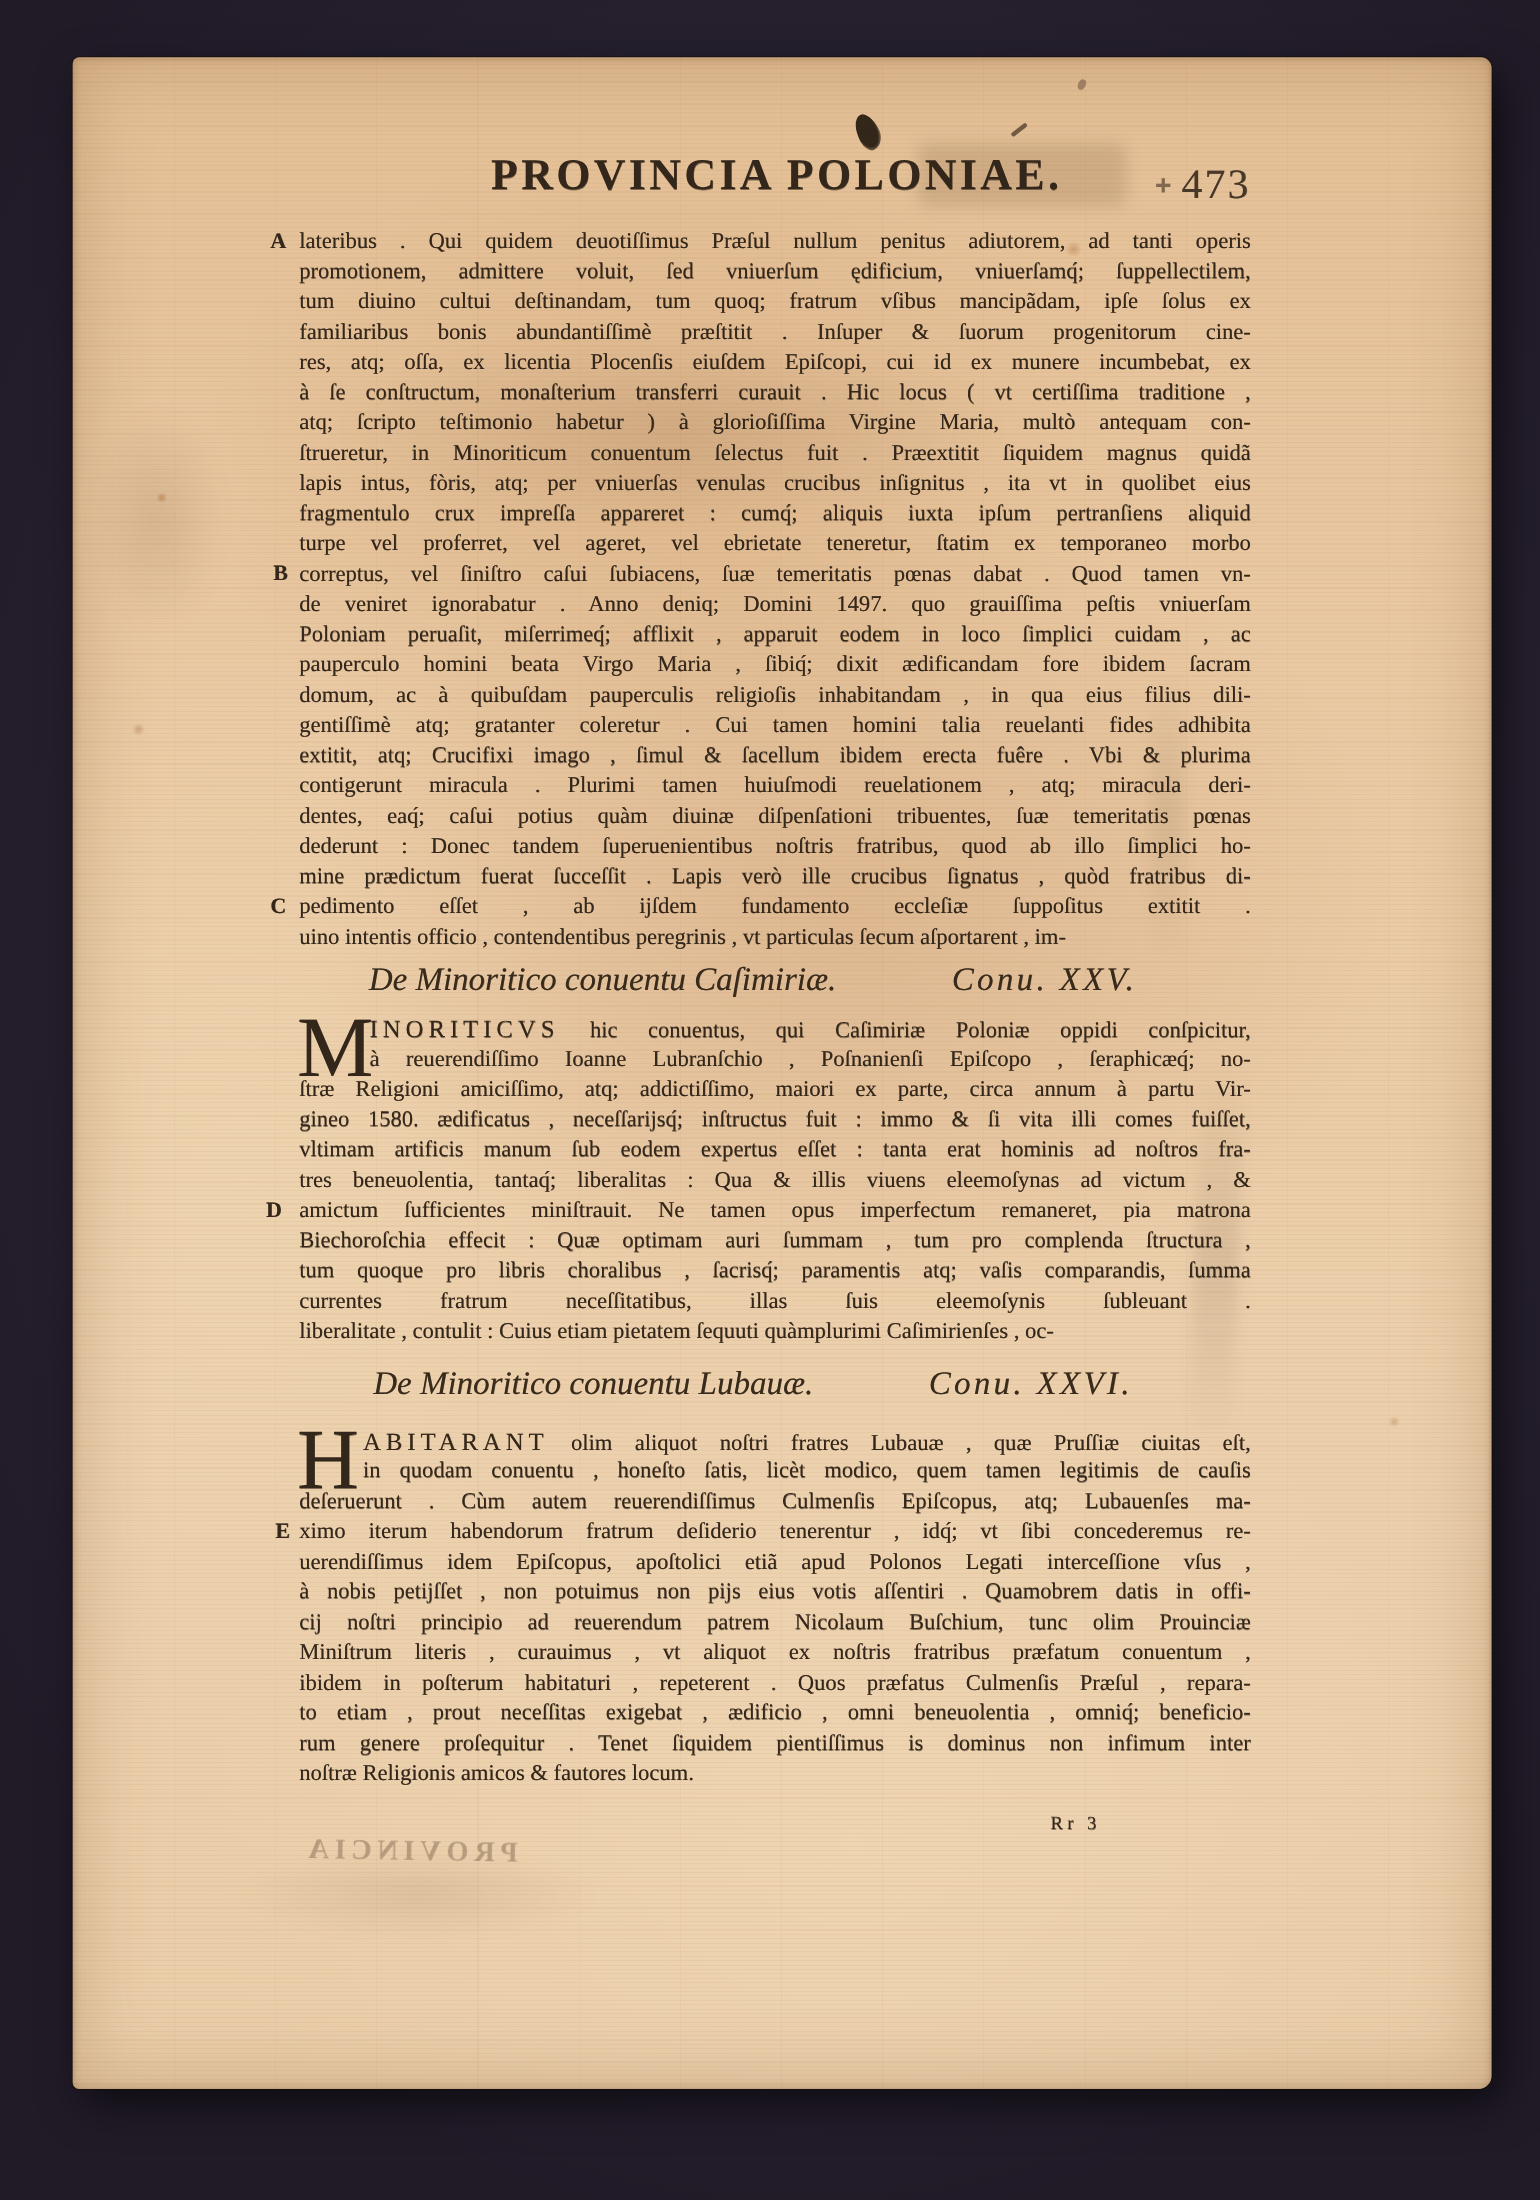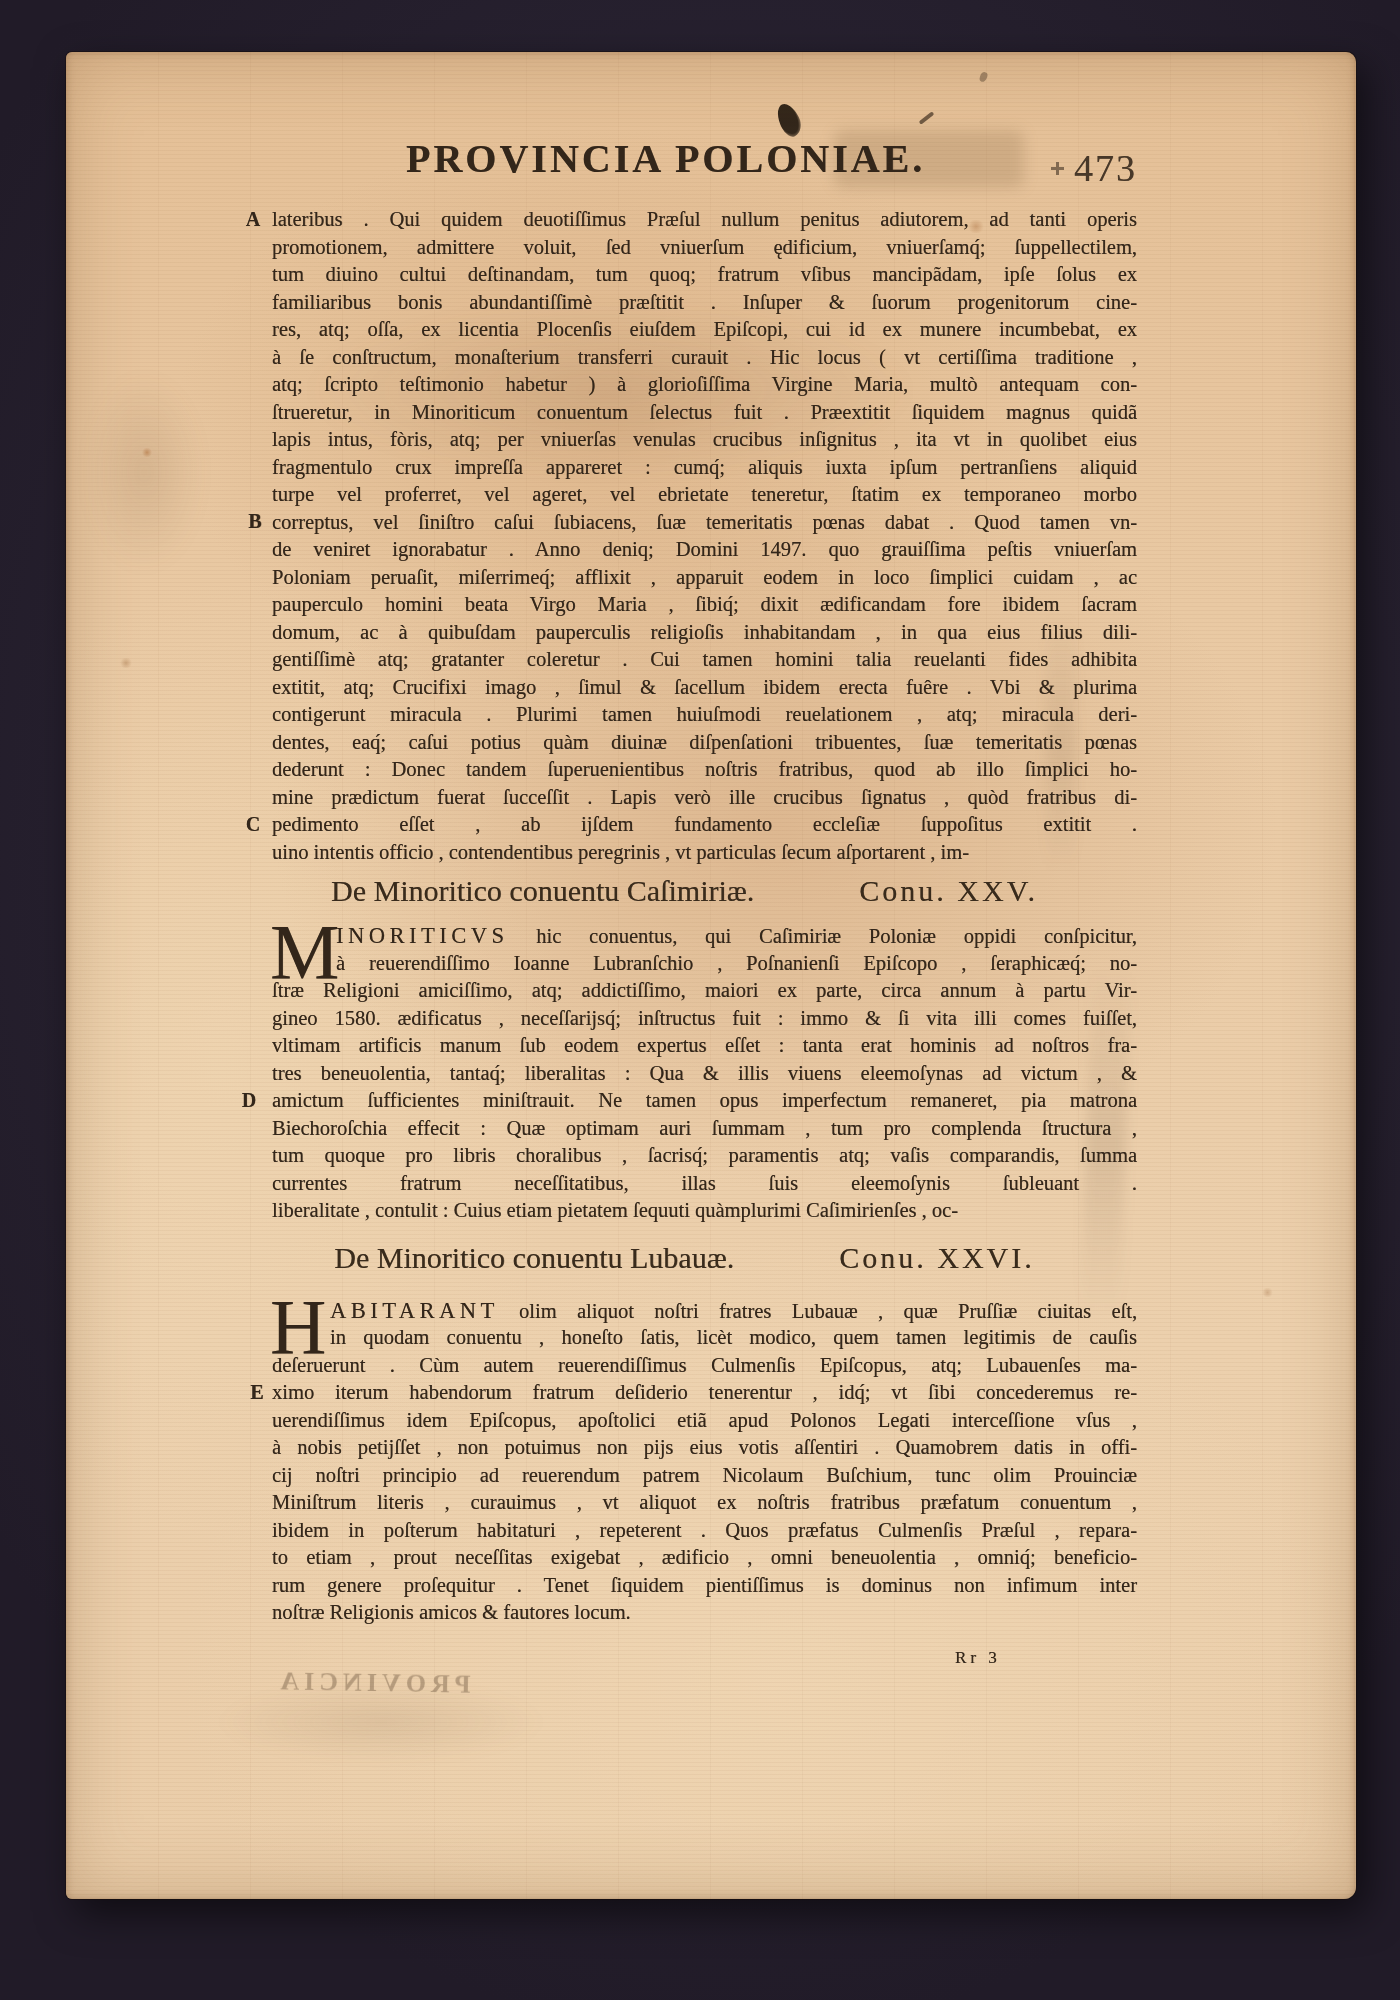--- a/index.html
+++ b/index.html
@@ -46,33 +46,33 @@
   .fox2{left:902px;top:168px;width:16px;height:13px;background:radial-gradient(circle, rgba(160,95,45,.35), transparent 75%);}
   .fox3{left:54px;top:606px;width:12px;height:10px;background:radial-gradient(circle, rgba(150,95,50,.35), transparent 75%);}
   .fox4{left:1196px;top:1236px;width:11px;height:9px;background:radial-gradient(circle, rgba(150,95,50,.3), transparent 75%);}
   .pn-cross{left:985px;top:110px;width:13px;height:13px;opacity:.65;}
   .pn-cross:before,.pn-cross:after{content:"";position:absolute;background:#4e3d2c;}
   .pn-cross:before{left:5px;top:0;width:3px;height:13px;}
   .pn-cross:after{left:0;top:5px;width:13px;height:3px;}
   
   .ink{color:#33261a;text-shadow:0.3px 0.4px 0.6px rgba(45,32,18,.55);}
   .running-head{
-    position:absolute;left:340px;top:86px;width:600px;
+    position:absolute;left:340px;top:86px;width:600px;text-align:center;
     font-size:40px;font-weight:700;letter-spacing:3px;line-height:42px;
   }
   .page-number{position:absolute;left:1008px;top:94px;font-size:38px;font-weight:400;letter-spacing:2px;opacity:.88;}
   .text-block{position:absolute;left:206px;top:154px;width:865px;}
   .line{
     font-size:20.5px;line-height:27.5px;height:27.5px;overflow:visible;
     text-align:justify;text-align-last:justify;white-space:normal;
   }
   .lines .line:last-child{text-align-last:left;}
   .section-heading{
     display:flex;align-items:baseline;justify-content:center;gap:105px;
-    padding-right:40px;height:42px;font-size:30px;color:#392b1c;
+    padding-right:40px;height:42px;font-style:italic;font-size:30px;color:#392b1c;
   }
   .h1x{margin-top:8px;margin-bottom:6px;}
   .h2x{margin-top:16px;margin-bottom:14px;}
   .sh-num{letter-spacing:3px;}
   .para{position:relative;}
   .drop-cap{
     position:absolute;left:-2px;top:2px;font-size:78px;line-height:56px;font-weight:400;
   }
   .first-line .lead{font-size:22.5px;letter-spacing:4.5px;}
   .para-m .first-line,.para-m .lines .line:first-child{padding-left:64px;}

